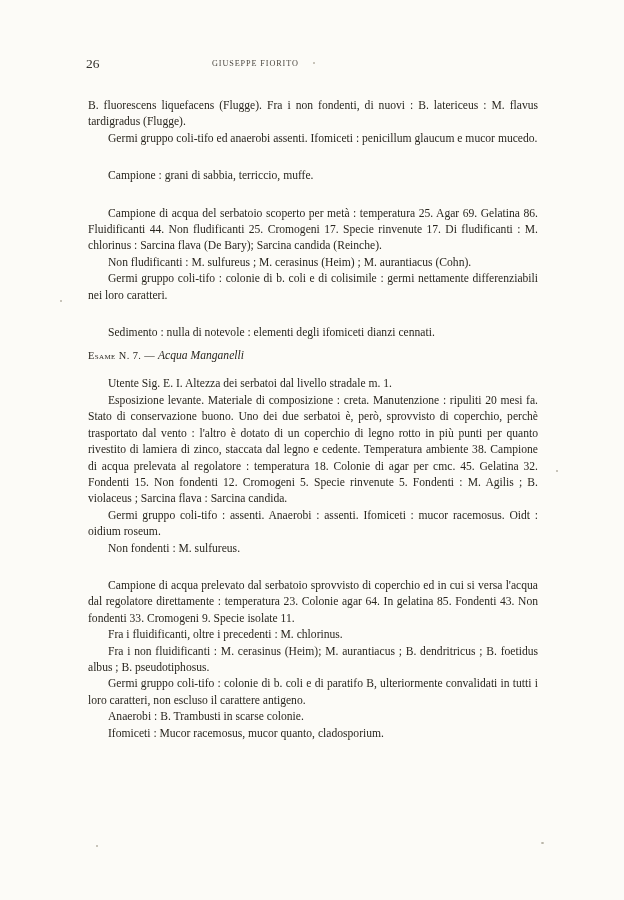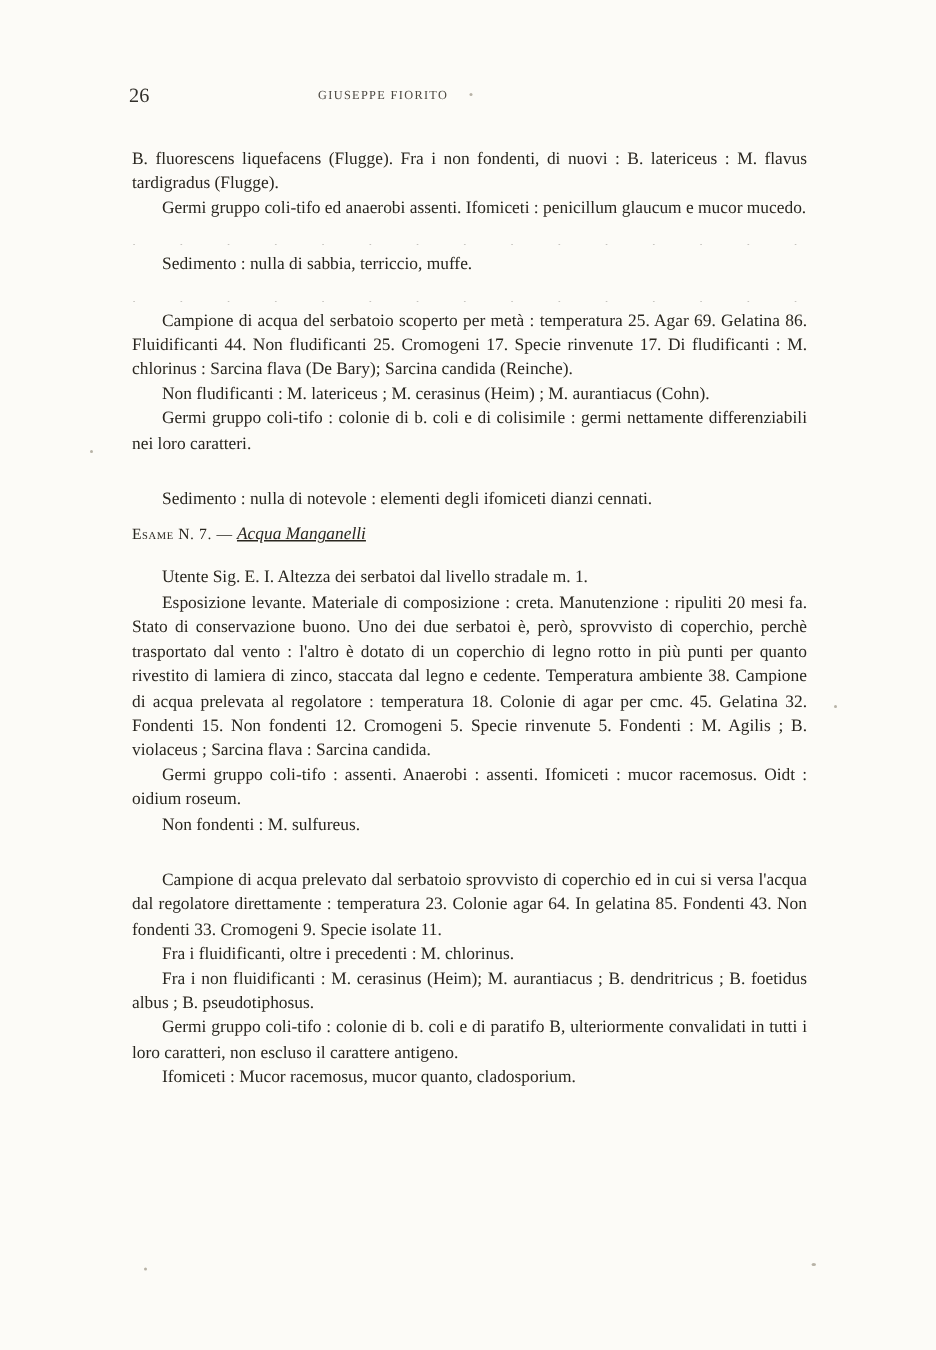--- a/index.html
+++ b/index.html
@@ -75,21 +75,20 @@
     margin-top: 7px;
     text-indent: 0;
   }
   .smallcaps {
     font-variant: small-caps;
     font-size: 10.4px;
     letter-spacing: 0.4px;
   }
   .ital {
     font-style: italic;
-    text-decoration: underline;
   }
   .speck {
     position: absolute;
     background: #b7b2a6;
     border-radius: 50%;
   }
   .s1 { left: 60px;  top: 300px; width: 2px; height: 2px; }
   .s2 { left: 556px; top: 470px; width: 2px; height: 2px; }
   .s3 { left: 96px;  top: 845px; width: 2px; height: 2px; }
   .s4 { left: 541px; top: 842px; width: 3px; height: 2px; }
@@ -113,26 +112,26 @@
       <div class="running-head">GIUSEPPE FIORITO</div>
     </div>
 
     <div class="body">
 
       <p class="noindent">B. fluorescens liquefacens (Flugge). Fra i non fondenti, di nuovi : B. latericeus : M. flavus tardigradus (Flugge).</p>
       <p class="para">Germi gruppo coli-tifo ed anaerobi assenti. Ifomiceti : penicillum glaucum e mucor mucedo.</p>
 
       <div class="dotrule">. . . . . . . . . . . . . . . . . . . . . . . . . . . . . . . . . . . . . . . . . . . .</div>
 
-      <p class="para">Sedimento : nulla di sabbia, terriccio, muffe.</p>
+      <p class="para">Campione : grani di sabbia, terriccio, muffe.</p>
 
       <div class="dotrule">. . . . . . . . . . . . . . . . . . . . . . . . . . . . . . . . . . . . . . . . . . . .</div>
 
       <p class="para">Campione di acqua del serbatoio scoperto per metà : temperatura 25. Agar 69. Gelatina 86. Fluidificanti 44. Non fludificanti 25. Cromogeni 17. Specie rinvenute 17. Di fludificanti : M. chlorinus : Sarcina flava (De Bary); Sarcina candida (Reinche).</p>
-      <p class="para">Non fludificanti : M. latericeus ; M. cerasinus (Heim) ; M. aurantiacus (Cohn).</p>
+      <p class="para">Non fludificanti : M. sulfureus ; M. cerasinus (Heim) ; M. aurantiacus (Cohn).</p>
       <p class="para">Germi gruppo coli-tifo : colonie di b. coli e di colisimile : germi nettamente differenziabili nei loro caratteri.</p>
 
       <div class="dotrule">. . . . . . . . . . . . . . . . . . . . . . . . . . . . . . . . . . . . . . . . . . . .</div>
 
       <p class="para">Sedimento : nulla di notevole : elementi degli ifomiceti dianzi cennati.</p>
 
       <p class="exam-head">
         <span class="smallcaps">Esame N. 7. —</span>
         <span class="ital">Acqua Manganelli</span>
       </p>
@@ -141,17 +140,18 @@
       <p class="para">Esposizione levante. Materiale di composizione : creta. Manutenzione : ripuliti 20 mesi fa. Stato di conservazione buono. Uno dei due serbatoi è, però, sprovvisto di coperchio, perchè trasportato dal vento : l'altro è dotato di un coperchio di legno rotto in più punti per quanto rivestito di lamiera di zinco, staccata dal legno e cedente. Temperatura ambiente 38. Campione di acqua prelevata al regolatore : temperatura 18. Colonie di agar per cmc. 45. Gelatina 32. Fondenti 15. Non fondenti 12. Cromogeni 5. Specie rinvenute 5. Fondenti : M. Agilis ; B. violaceus ; Sarcina flava : Sarcina candida.</p>
       <p class="para">Germi gruppo coli-tifo : assenti. Anaerobi : assenti. Ifomiceti : mucor racemosus. Oidt : oidium roseum.</p>
       <p class="para">Non fondenti : M. sulfureus.</p>
 
       <div class="dotrule">. . . . . . . . . . . . . . . . . . . . . . . . . . . . . . . . . . . . . . . . . . . .</div>
 
       <p class="para">Campione di acqua prelevato dal serbatoio sprovvisto di coperchio ed in cui si versa l'acqua dal regolatore direttamente : temperatura 23. Colonie agar 64. In gelatina 85. Fondenti 43. Non fondenti 33. Cromogeni 9. Specie isolate 11.</p>
       <p class="para">Fra i fluidificanti, oltre i precedenti : M. chlorinus.</p>
       <p class="para">Fra i non fluidificanti : M. cerasinus (Heim); M. aurantiacus ; B. dendritricus ; B. foetidus albus ; B. pseudotiphosus.</p>
       <p class="para">Germi gruppo coli-tifo : colonie di b. coli e di paratifo B, ulteriormente convalidati in tutti i loro caratteri, non escluso il carattere antigeno.</p>
+      <p class="para">Anaerobi : B. Trambusti in scarse colonie.</p>
       <p class="para">Ifomiceti : Mucor racemosus, mucor quanto, cladosporium.</p>
 
     </div>
   </div>
 </div>
 
 </body></html>

